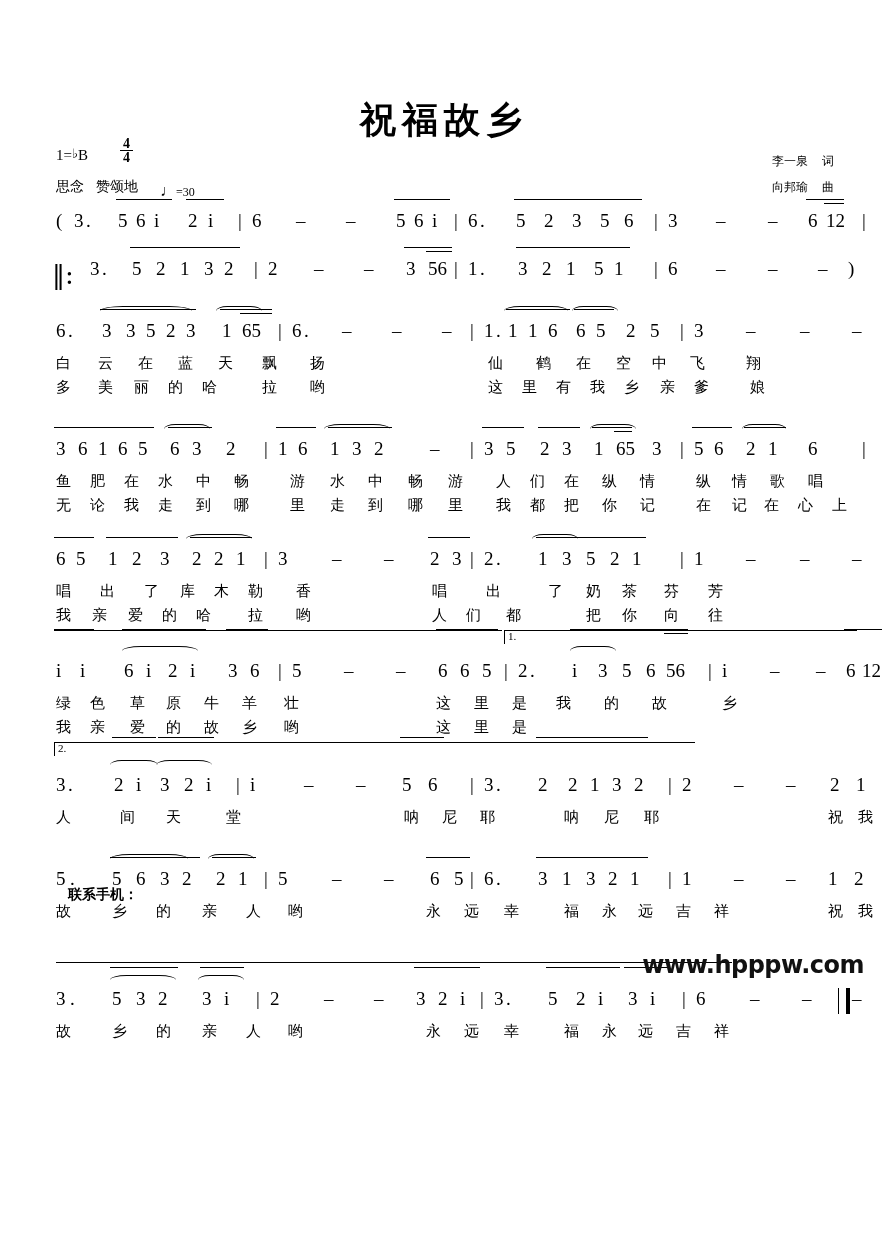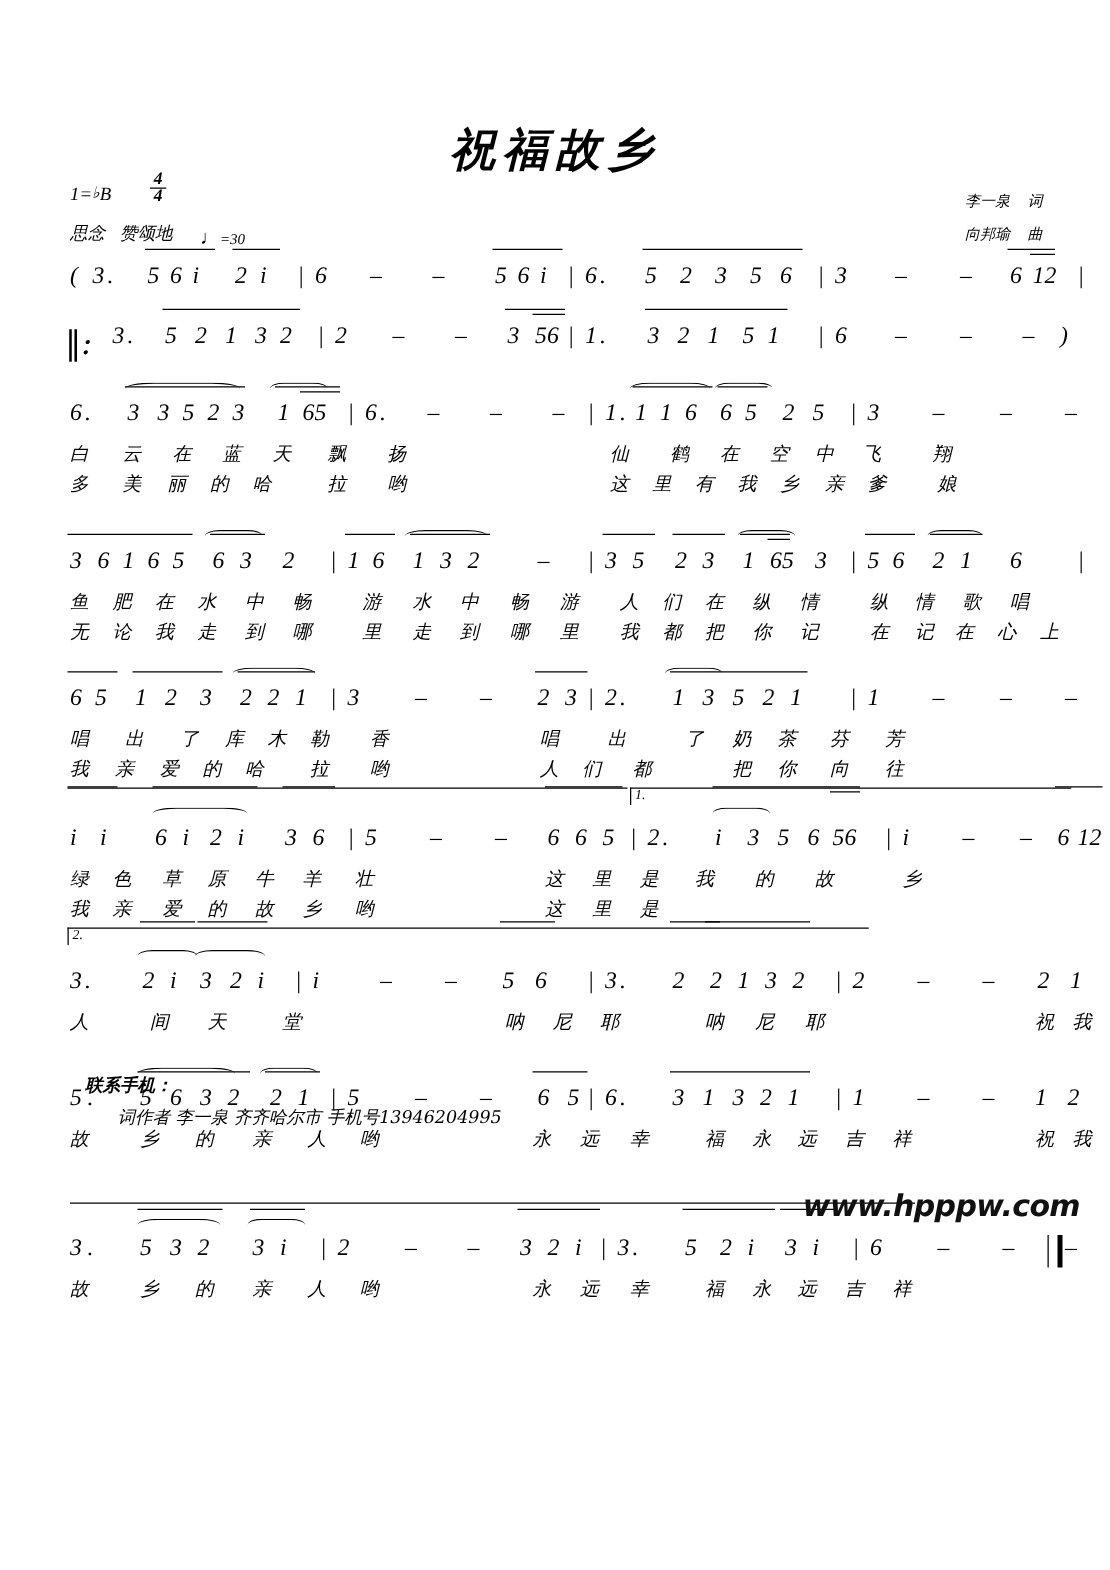--- a/index.html
+++ b/index.html
@@ -4,21 +4,21 @@
 <style>
   html,body{margin:0;padding:0;}
   body{
     width:888px;height:1256px;
     background:#ffffff;
     font-family:"Liberation Serif", serif;
     color:#000;
     position:relative;
     overflow:hidden;
   }
-  .page{position:relative;width:888px;height:1003px;font-style:italic;}
+  .page{position:relative;width:888px;height:1003px;}
 
   
   .title{
     position:absolute;top:96px;left:0;width:888px;
     text-align:center;
     font-size:36px;
     font-weight:bold;
     letter-spacing:6px;
     font-family:"DejaVu Serif", serif;
   }
@@ -690,17 +690,16 @@
         <span class="ly" style="left: 582px;">远</span>
         <span class="ly" style="left: 620px;">吉</span>
         <span class="ly" style="left: 658px;">祥</span>
       </div>
   </div>
 
   <div style="position:absolute;left:838px;top:988px;width:7px;height:26px;border-left:1.5px solid #000;border-right:4px solid #000;"></div>
 
   <div class="footer">
     <div class="l1">联系手机：</div>
-    <div class="ind">词作者 李一泉 齐齐哈尔市  手机号13946204995</div>
   </div>
 
   <div class="watermark">www.hpppw.com</div>
 </div>
 
 </body></html>

